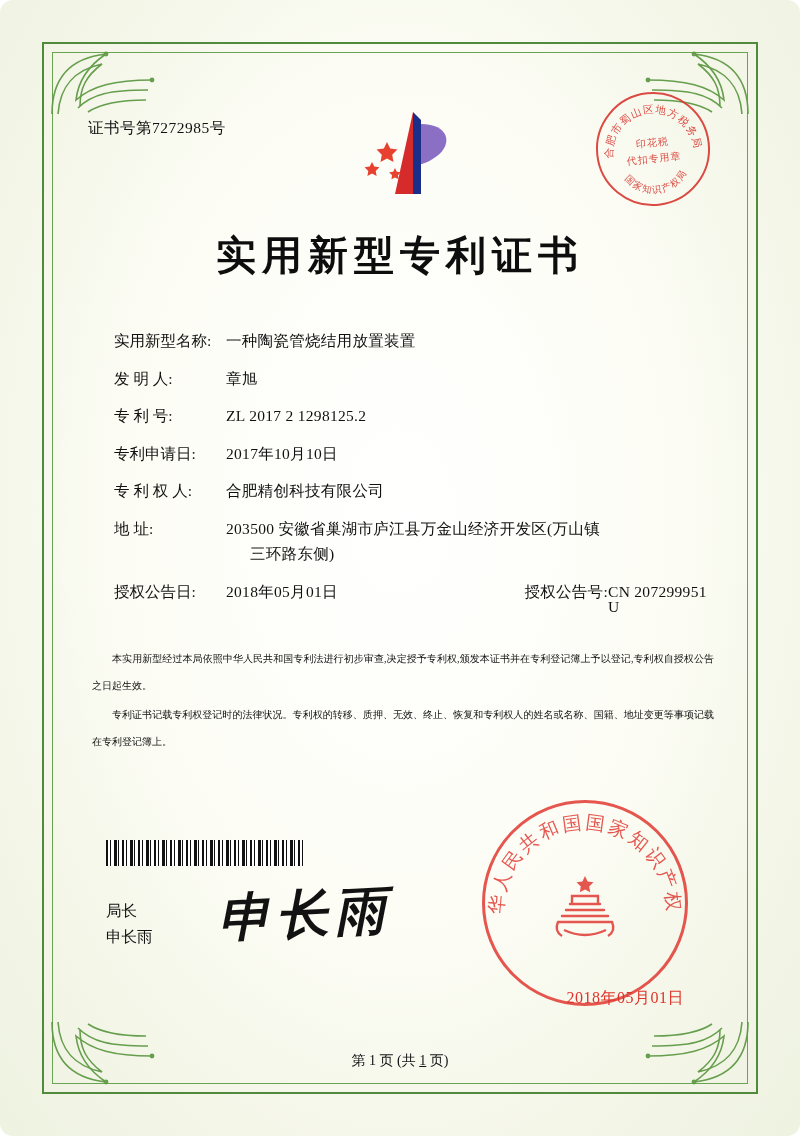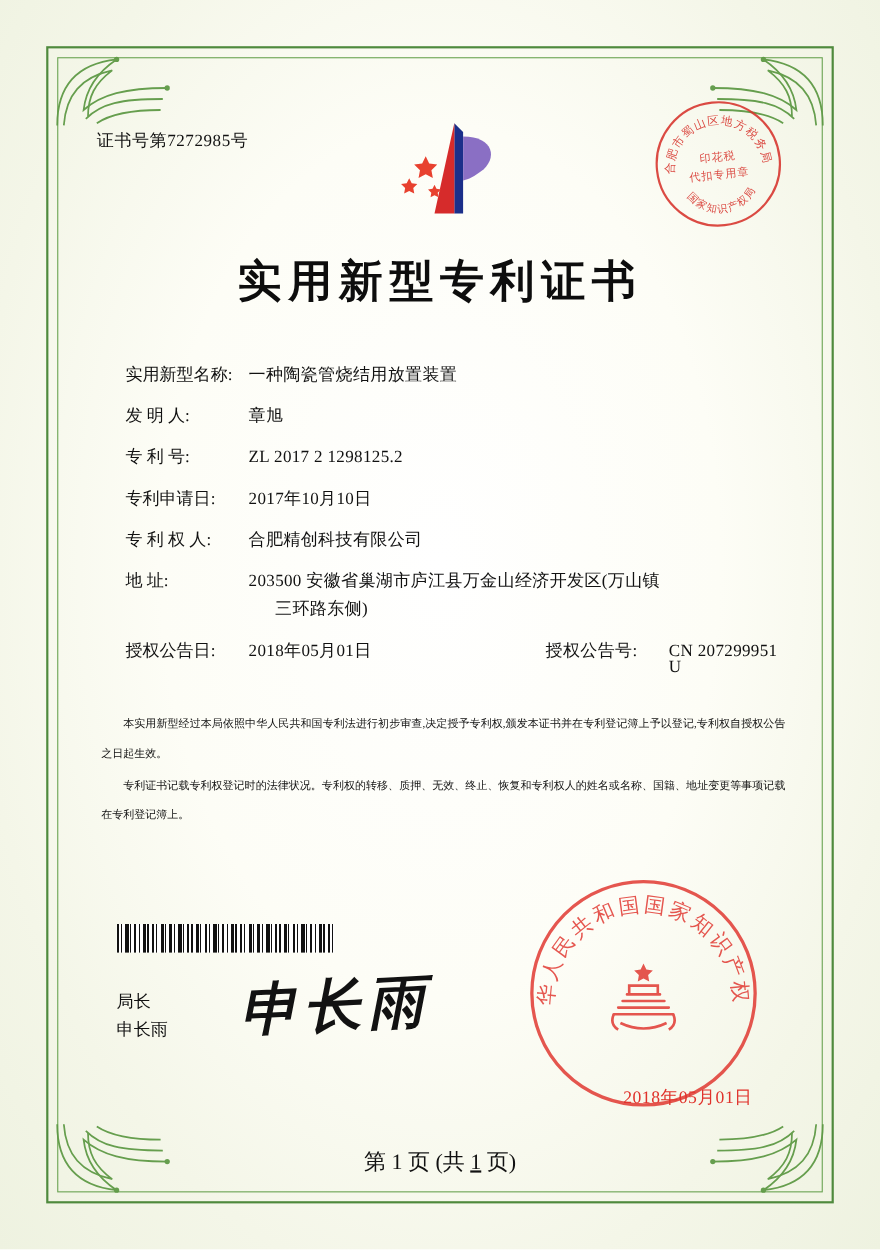--- a/index.html
+++ b/index.html
@@ -14,20 +14,21 @@
     color: #1a1a1a;
     position: relative;
     overflow: hidden;
   }
 
   .page {
     position: absolute;
     inset: 0;
     background:
       radial-gradient(ellipse at 50% 45%, #ffffff 0%, #fdfdf6 45%, #f4f6e8 75%, #eef2e0 100%);
+    border-radius: 13px;
   }
 
   
   .border-outer {
     position: absolute;
     left: 42px; top: 42px; right: 42px; bottom: 42px;
     border: 2px solid #4f8a3d;
   }
   .border-inner {
     position: absolute;
@@ -142,21 +143,21 @@
     flex: 1 1 auto;
     letter-spacing: .3px;
   }
   .field .val .line2 {
     display: block;
     margin-top: 10px;
     margin-left: 24px;
   }
   .field.two-col .val { display: flex; }
   .field.two-col .val .left { width: 270px; flex: 0 0 270px; }
-  .field.two-col .val .rlbl { width: 112px; flex: 0 0 112px; }
+  .field.two-col .val .rlbl { width: 112px; flex: 0 0 112px; text-align: right; }
 
   .paragraphs {
     position: absolute;
     left: 14px;
     right: 8px;
     top: 565px;
     font-size: 10px;
     line-height: 27px;
     text-align: justify;
     color: #111;
@@ -234,21 +235,21 @@
     color: #e0322b;
     letter-spacing: .5px;
     font-family: "Liberation Serif", serif;
   }
 
   .page-foot {
     position: absolute;
     left: 0; right: 0;
     bottom: -4px;
     text-align: center;
-    font-size: 20px;
+    font-size: 14px;
     color: #111;
   }
   .page-foot u { text-decoration: underline; }
 </style>
 </head>
 <body>
 
 <div class="page">
 
   <div class="border-outer"></div>

